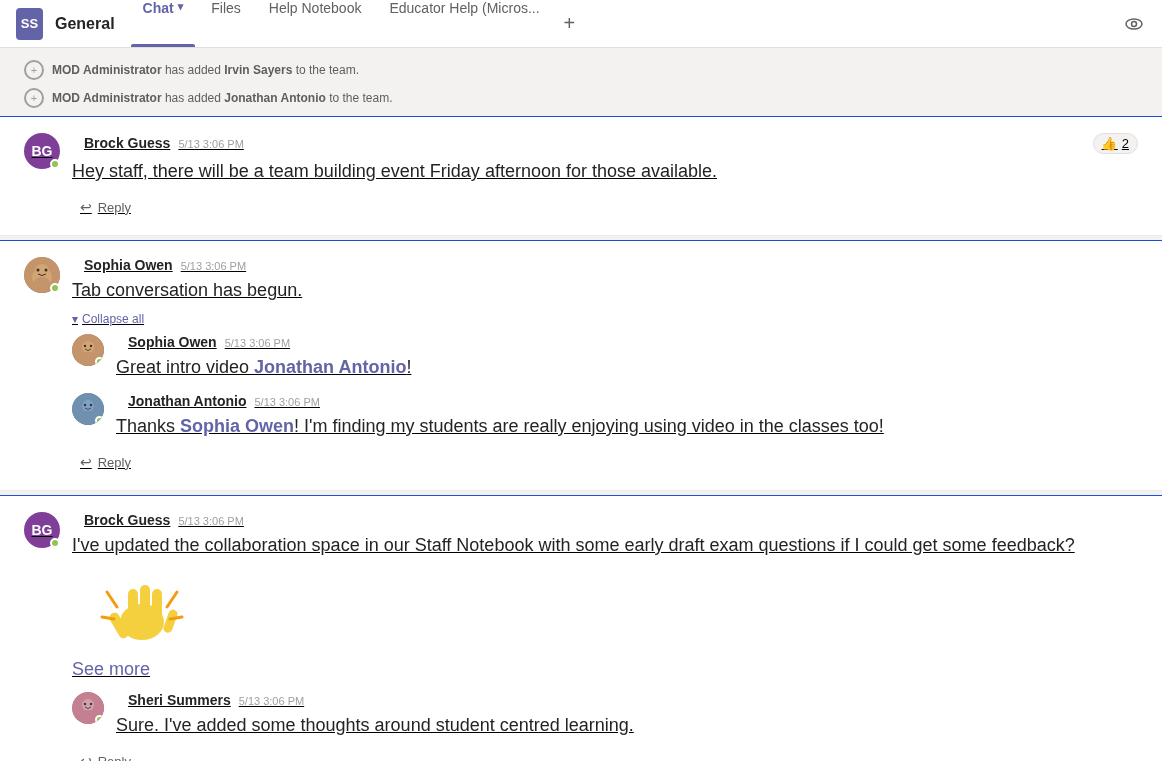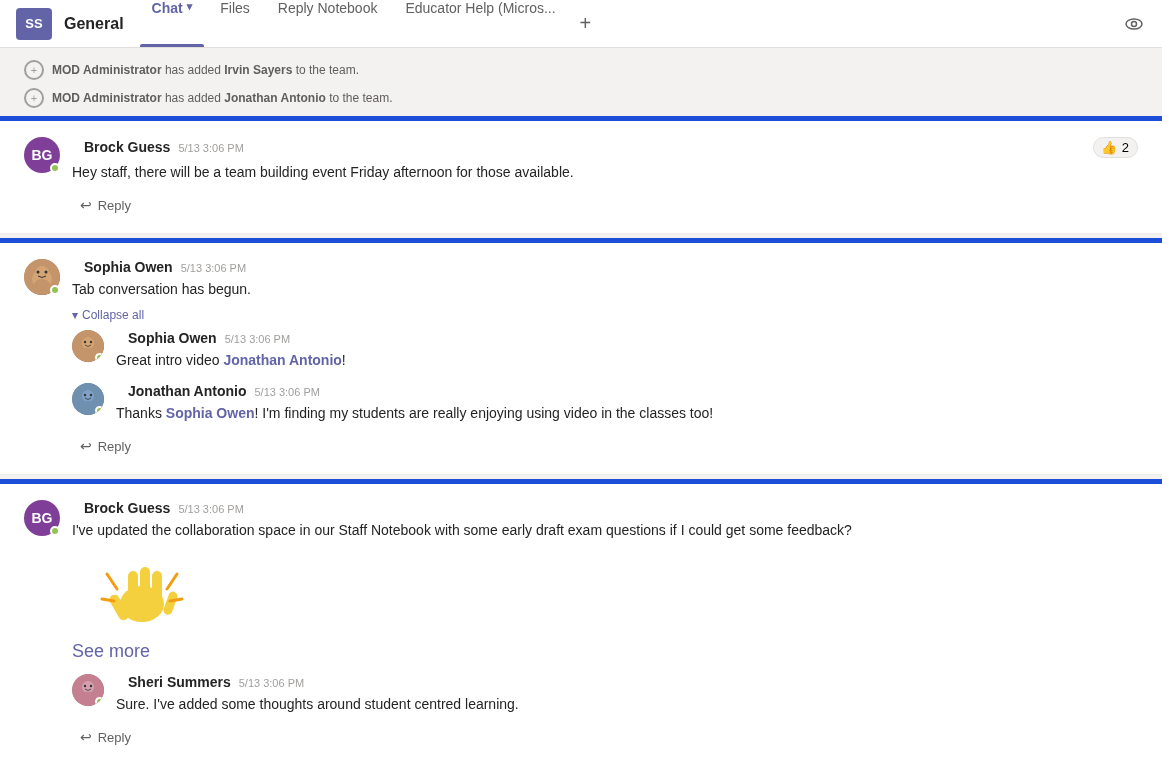--- a/index.html
+++ b/index.html
@@ -17,21 +17,21 @@
     .header {
       display: flex;
       align-items: center;
       background: #fff;
       padding: 0 16px;
       height: 48px;
       border-bottom: 1px solid #e1dfdd;
       flex-shrink: 0;
     }
     .header-avatar {
-      width: 36px;
+      width: 27px;
       height: 32px;
       border-radius: 4px;
       background: #6264a7;
       color: #fff;
       font-size: 13px;
       font-weight: 700;
       display: flex;
       align-items: center;
       justify-content: center;
       margin-right: 12px;
@@ -119,22 +119,23 @@
       font-size: 11px;
       color: #a19f9d;
       flex-shrink: 0;
     }
 
     
     .message-group {
       background: #fff;
       margin: 4px 0;
       padding: 16px 24px;
-      border-top: 5px solid #1d4ed8;
+      border-top: 1px solid #1d4ed8;
       border-bottom: 1px solid #edebe9;
+      text-decoration: underline;
     }
     .message-row {
       display: flex;
       gap: 12px;
       align-items: flex-start;
     }
     .avatar-wrap {
       position: relative;
       flex-shrink: 0;
     }
@@ -172,21 +173,21 @@
     .msg-author {
       font-size: 14px;
       font-weight: 700;
       color: #252424;
     }
     .msg-time {
       font-size: 11px;
       color: #a19f9d;
     }
     .msg-text {
-      font-size: 14px;
+      font-size: 18px;
       color: #252424;
       line-height: 1.5;
     }
     .msg-text a, .mention {
       color: #6264a7;
       text-decoration: none;
       font-weight: 600;
     }
     .reaction-badge {
       display: flex;
@@ -309,21 +310,21 @@
   <div class="header-channel">General</div>
   <div class="header-tabs">
     <div class="header-tab active">
       <span>Chat</span>
       <span style="font-size:11px; color:#6264a7;">▾</span>
     </div>
     <div class="header-tab">
       <span>Files</span>
     </div>
     <div class="header-tab">
-      <span>Reply Notebook</span>
+      <span>Help Notebook</span>
     </div>
     <div class="header-tab">
       <span>Educator Help (Micros...</span>
     </div>
     <span class="header-add">+</span>
   </div>
   <div class="header-spacer"></div>
   <div class="header-eye">
     <svg width="20" height="20" viewBox="0 0 20 20" fill="none">
       <ellipse cx="10" cy="10" rx="8" ry="5" stroke="#616161" stroke-width="1.5"></ellipse>

